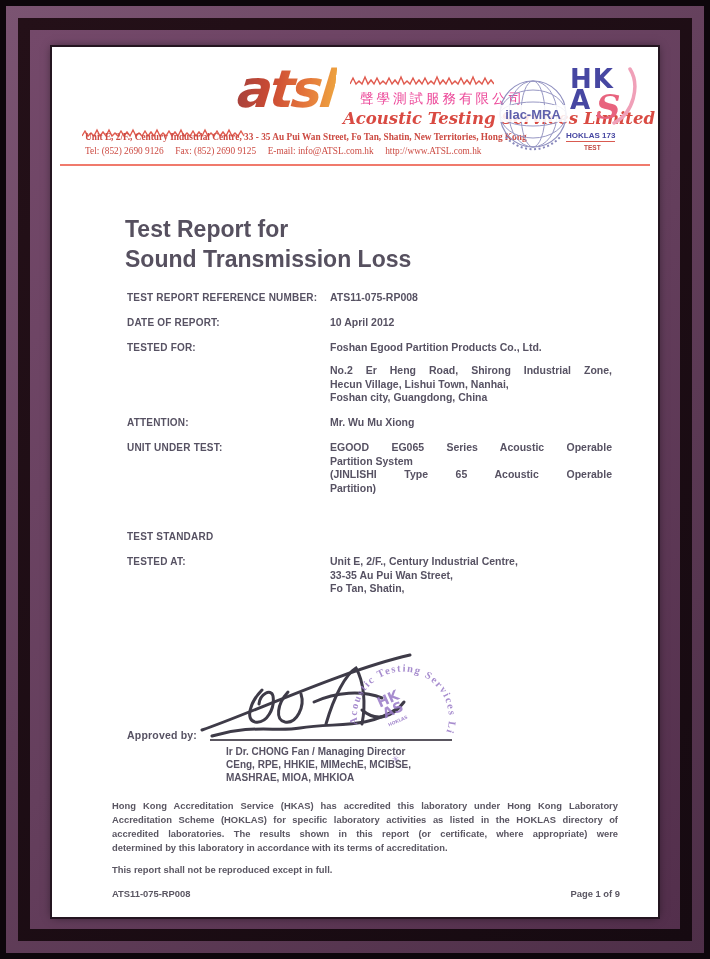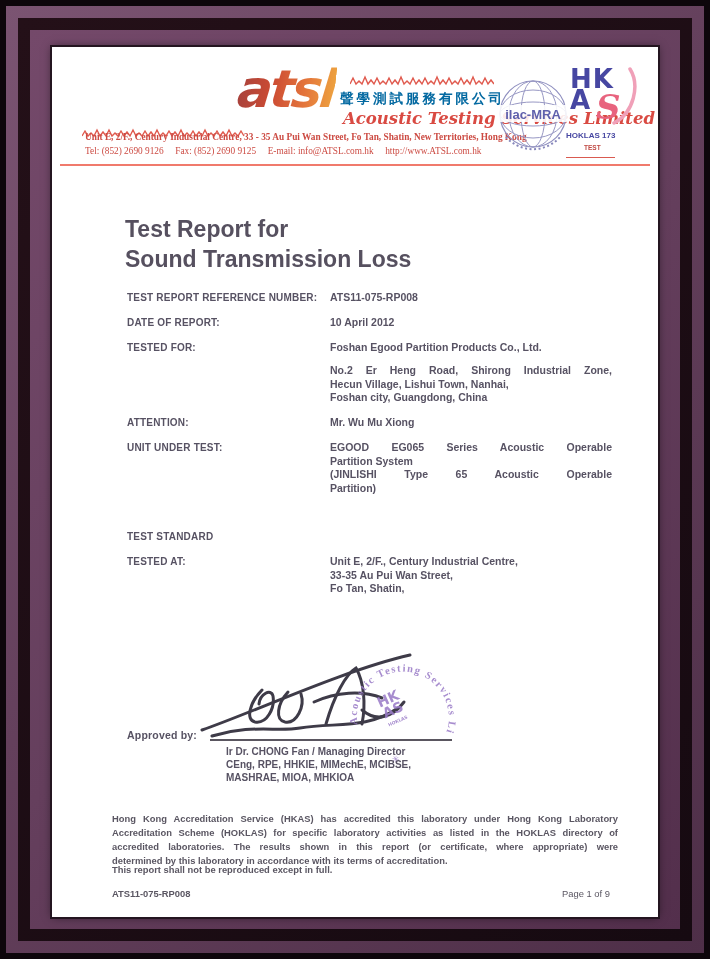--- a/index.html
+++ b/index.html
@@ -13,37 +13,37 @@
   .abs{position:absolute;}
 
   
   .atsl-logo{left:186px;top:16px;font-family:"DejaVu Sans",sans-serif;font-style:italic;font-weight:900;
              font-size:52px;line-height:52px;letter-spacing:-3px;transform:skewX(-6deg);
              background:linear-gradient(90deg,#a8423c 0%,#cc4b33 35%,#e4763c 70%,#eda13f 100%);
              -webkit-background-clip:text;background-clip:text;color:transparent;}
   .zigzag{stroke:#e05a4e;stroke-width:1.4;fill:none;}
   .wave-left{left:30px;top:78px;}
   .wave-right{left:298px;top:26px;}
-  .cn-name{left:288px;top:43px;font-size:13.5px;font-weight:bold;color:#0369a1;letter-spacing:3px;white-space:nowrap;}
+  .cn-name{left:308px;top:43px;font-size:13.5px;font-weight:normal;color:#ec4899;letter-spacing:3px;white-space:nowrap;}
   .en-name{left:291px;top:62px;font-family:"DejaVu Serif",serif;font-style:italic;font-weight:bold;
            font-size:16.5px;color:#d94a42;white-space:nowrap;}
   .addr{left:33px;top:85px;width:470px;font-family:"Liberation Serif",serif;font-weight:bold;
         font-size:9.3px;color:#cc4a42;white-space:pre;}
   .contact{left:33px;top:99px;width:470px;font-family:"Liberation Serif",serif;font-weight:normal;
            font-size:9.3px;color:#cc4a42;white-space:pre;}
   .red-rule{left:8px;top:117px;width:590px;height:2px;background:#f07a6c;}
   .ilac{left:443px;top:28px;}
   .hkas{left:514px;top:22px;width:80px;height:110px;}
   .hkas-letters{position:absolute;left:4px;top:0;font-family:"DejaVu Sans",sans-serif;font-weight:900;
                 font-size:26px;line-height:21px;letter-spacing:1px;color:#4747a2;}
   .hkas-s{position:absolute;left:30px;top:18px;font-family:"DejaVu Serif",serif;font-style:italic;
           font-weight:bold;font-size:34px;color:#e8637e;}
   .hkas-swash{position:absolute;left:34px;top:-2px;}
   .hoklas{position:absolute;left:0;top:62px;font-size:8px;font-weight:bold;color:#4747a2;
-          border-bottom:1.5px solid #d95a50;padding-bottom:17px;white-space:nowrap;}
+          border-bottom:1.5px solid #d95a50;padding-bottom:1px;white-space:nowrap;}
   .hoklas-sub{position:absolute;left:18px;top:75px;font-size:6.5px;font-weight:bold;color:#c04a44;}
 
   
   .title{left:73px;top:146px;font-size:23px;font-weight:bold;color:#56505f;line-height:30px;margin-top:21px;}
   .lbl{position:absolute;left:75px;font-size:10px;font-weight:bold;color:#575263;letter-spacing:.2px;white-space:nowrap;}
   .val{position:absolute;left:278px;width:282px;font-size:10.5px;font-weight:bold;color:#575263;line-height:13.5px;}
   .jline{text-align:justify;text-align-last:justify;}
 
   
   .sig-svg{left:142px;top:603px;}
@@ -51,24 +51,24 @@
   .sig-line{left:158px;top:692px;width:242px;height:0;border-top:2px solid #5a5660;}
   .approver{left:174px;top:698px;font-size:10px;font-weight:bold;color:#575263;line-height:13.2px;}
   .stamp{left:293px;top:610px;width:116px;height:118px;transform:rotate(8deg);opacity:.88;}
   .stamp text{fill:#9b7dc8;}
   .stamp-center{position:absolute;left:36px;top:36px;transform:rotate(-32deg);font-family:"DejaVu Sans",sans-serif;
                 font-weight:900;font-size:14px;line-height:12px;color:#9b7dc8;text-align:center;}
   .stamp-center .mini{font-size:4.5px;font-weight:bold;letter-spacing:0;display:block;margin-top:1px;}
   .stamp-star{position:absolute;left:53px;top:98px;font-size:9px;color:#9b7dc8;}
 
   
-  .accred{left:60px;top:752px;width:506px;font-size:9.4px;font-weight:bold;color:#5a5662;line-height:14px;margin-top:13px;}
+  .accred{left:60px;top:752px;width:506px;font-size:9.4px;font-weight:bold;color:#5a5662;line-height:14px;}
   .repro{left:60px;top:817px;font-size:9.4px;font-weight:bold;color:#5a5662;}
   .foot-ref{left:60px;top:841px;font-size:9.4px;font-weight:bold;color:#5a5662;}
-  .foot-page{right:48px;top:841px;font-size:9.4px;font-weight:normal;color:#5a5662;margin-left:31px;}
+  .foot-page{right:38px;top:841px;font-size:9.4px;font-weight:bold;color:#5a5662;margin-left:31px;}
 </style>
 </head>
 <body>
 
 <div class="frame1"></div>
 <div class="frame2"></div>
 <div class="frame3"></div>
 <div class="frame4"></div>
 
 <div class="paper">

